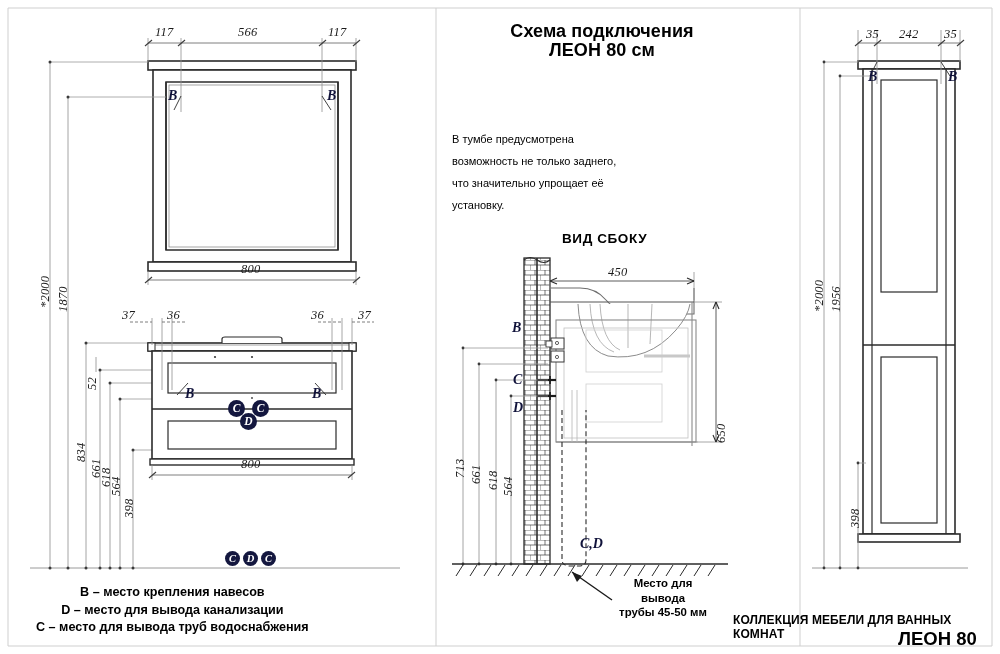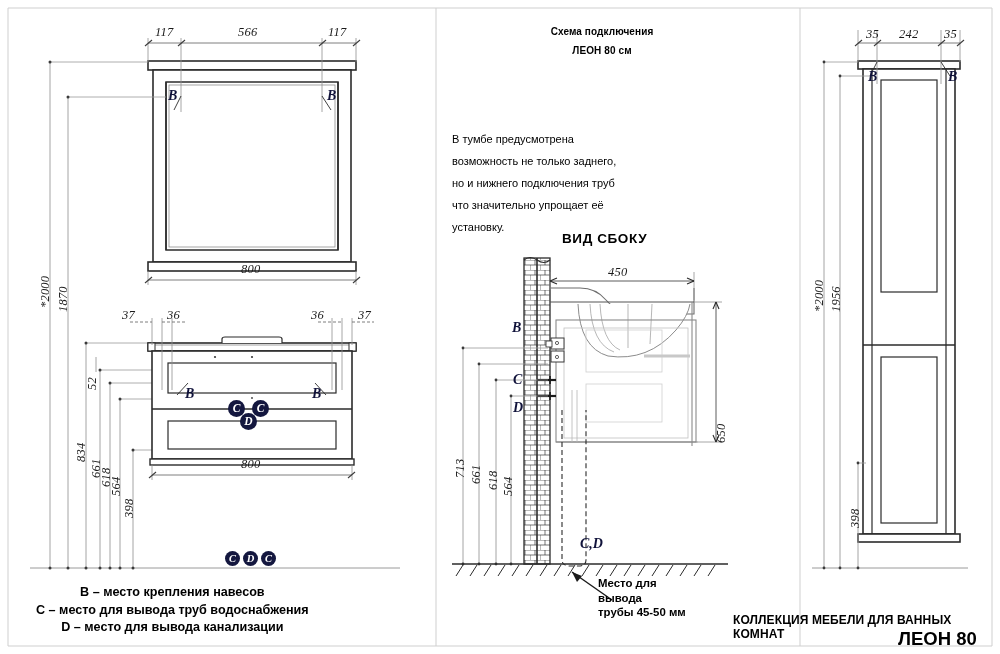--- a/index.html
+++ b/index.html
@@ -15,21 +15,21 @@
     overflow: hidden;
   }
   #root { position: absolute; inset: 0; }
 
   svg.layer { position: absolute; left: 0; top: 0; width: 1000px; height: 654px; }
 
   
   .title {
     position: absolute;
     font-weight: bold;
-    font-size: 10px;
+    font-size: 18px;
     text-align: center;
     line-height: 19px;
     letter-spacing: 0.1px;
   }
   .para {
     position: absolute;
     font-size: 11px;
     line-height: 22px;
     text-align: justify;
     text-align-last: left;
@@ -59,20 +59,21 @@
   .brand-bottom {
     position: absolute;
     font-size: 18.5px;
     font-weight: bold;
   }
   .note {
     position: absolute;
     font-size: 11.4px;
     font-weight: bold;
     line-height: 14.5px;
+    text-align: center;
   }
 
   
   .dim {
     position: absolute;
     font-family: "Liberation Serif", serif;
     font-style: italic;
     font-size: 12.5px;
     color: #1a1a1a;
     white-space: nowrap;
@@ -418,21 +419,20 @@
   </svg>
 
   <div class="title" style="left:452px; top:22px; width:300px;">
     <div>Схема подключения</div>
     <div>ЛЕОН 80 см</div>
   </div>
 
   <div class="para" style="left:452px; top:84px; width:296px;">
     <div style="display:flex; justify-content:space-between;">В тумбе предусмотрена</div>
     <div>возможность не только заднего,</div>
-    <div>но и нижнего подключения труб</div>
     <div>что значительно упрощает её</div>
     <div>установку.</div>
   </div>
 
   <div class="sideview-label" style="left:562px; top:231px;">ВИД СБОКУ</div>
 
   <div class="dim" style="left:155px; top:25px;">117</div>
   <div class="dim" style="left:238px; top:25px;">566</div>
   <div class="dim" style="left:328px; top:25px;">117</div>
   <div class="dim" style="left:241px; top:262px;">800</div>
@@ -486,20 +486,20 @@
   <div class="dim" style="left:899px; top:27px;">242</div>
   <div class="dim" style="left:944px; top:27px;">35</div>
   <div class="callout" style="left:868px; top:69px;">B</div>
   <div class="callout" style="left:948px; top:69px;">B</div>
   <div class="dim v" style="left:812px; top:312px;">*2000</div>
   <div class="dim v" style="left:829px; top:312px;">1956</div>
   <div class="dim v" style="left:848px; top:528px;">398</div>
 
   <div class="legend" style="left:36px; top:584px;">
     <div>B – место крепления навесов</div>
+    <div>D – место для вывода канализации</div>
     <div>C – место для вывода труб водоснабжения</div>
-    <div>D – место для вывода канализации</div>
   </div>
 
   <div class="brand-top" style="left:733px; top:613px;">КОЛЛЕКЦИЯ МЕБЕЛИ ДЛЯ ВАННЫХ КОМНАТ</div>
   <div class="brand-bottom" style="left:898px; top:628px;">ЛЕОН 80</div>
 
 </div>
 
 </body></html>

